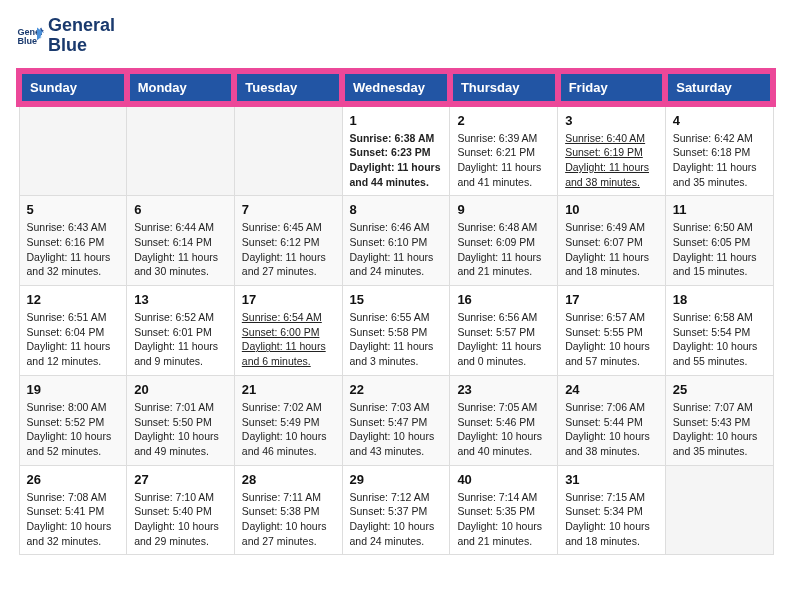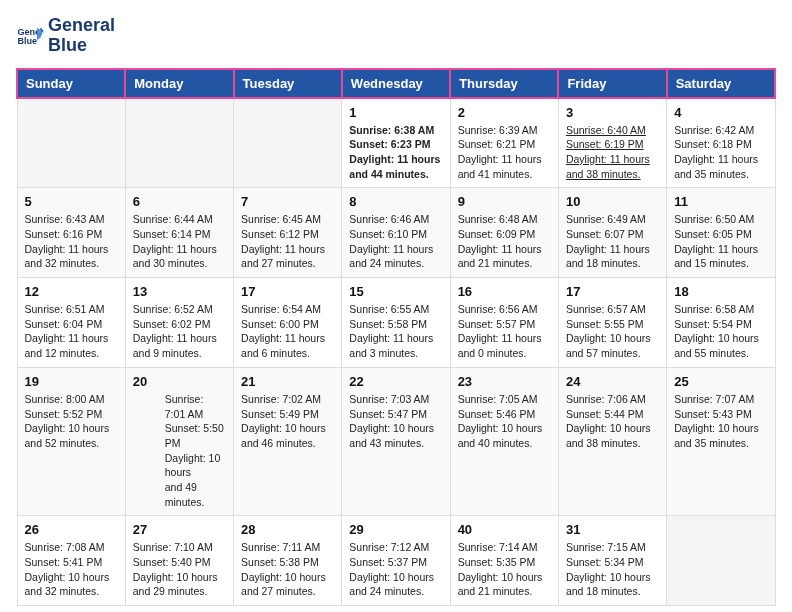--- a/index.html
+++ b/index.html
@@ -48,21 +48,21 @@
       border-collapse: collapse;
       border: 1px solid #ccc;
     }
     .calendar th {
       background: #2255a4;
       color: #fff;
       font-size: 13px;
       font-weight: bold;
       padding: 6px 8px;
       text-align: left;
-      border: 2px solid #ec4899;
+      border: 6px solid #ec4899;
     }
     .calendar td {
       vertical-align: top;
       padding: 6px 7px;
       border: 1px solid #ddd;
       font-size: 11px;
       color: #222;
       width: 108px;
       height: 88px;
       background: #fff;
@@ -211,27 +211,27 @@
         <td>
           <div class="day-number">12</div>
           <div class="day-info" style="white-space: pre-line;">Sunrise: 6:51 AM
 Sunset: 6:04 PM
 Daylight: 11 hours
 and 12 minutes.</div>
         </td>
         <td>
           <div class="day-number">13</div>
           <div class="day-info" style="white-space: pre-line;">Sunrise: 6:52 AM
-Sunset: 6:02 PM
+Sunset: 6:01 PM
 Daylight: 11 hours
 and 9 minutes.</div>
         </td>
         <td>
           <div class="day-number">17</div>
-          <div class="day-info" style="white-space: pre-line;">Sunrise: 6:54 AM
+          <div class="day-info" style="white-space: pre-line; text-decoration: underline;">Sunrise: 6:54 AM
 Sunset: 6:00 PM
 Daylight: 11 hours
 and 6 minutes.</div>
         </td>
         <td>
           <div class="day-number">15</div>
           <div class="day-info" style="white-space: pre-line;">Sunrise: 6:55 AM
 Sunset: 5:58 PM
 Daylight: 11 hours
 and 3 minutes.</div>
@@ -261,21 +261,21 @@
       <tr>
         <td>
           <div class="day-number">19</div>
           <div class="day-info" style="white-space: pre-line;">Sunrise: 8:00 AM
 Sunset: 5:52 PM
 Daylight: 10 hours
 and 52 minutes.</div>
         </td>
         <td>
           <div class="day-number">20</div>
-          <div class="day-info" style="white-space: pre-line; margin-left: 32px;">Sunrise: 7:01 AM
+          <div class="day-info" style="white-space: pre-line;">Sunrise: 7:01 AM
 Sunset: 5:50 PM
 Daylight: 10 hours
 and 49 minutes.</div>
         </td>
         <td>
           <div class="day-number">21</div>
           <div class="day-info" style="white-space: pre-line;">Sunrise: 7:02 AM
 Sunset: 5:49 PM
 Daylight: 10 hours
 and 46 minutes.</div>

